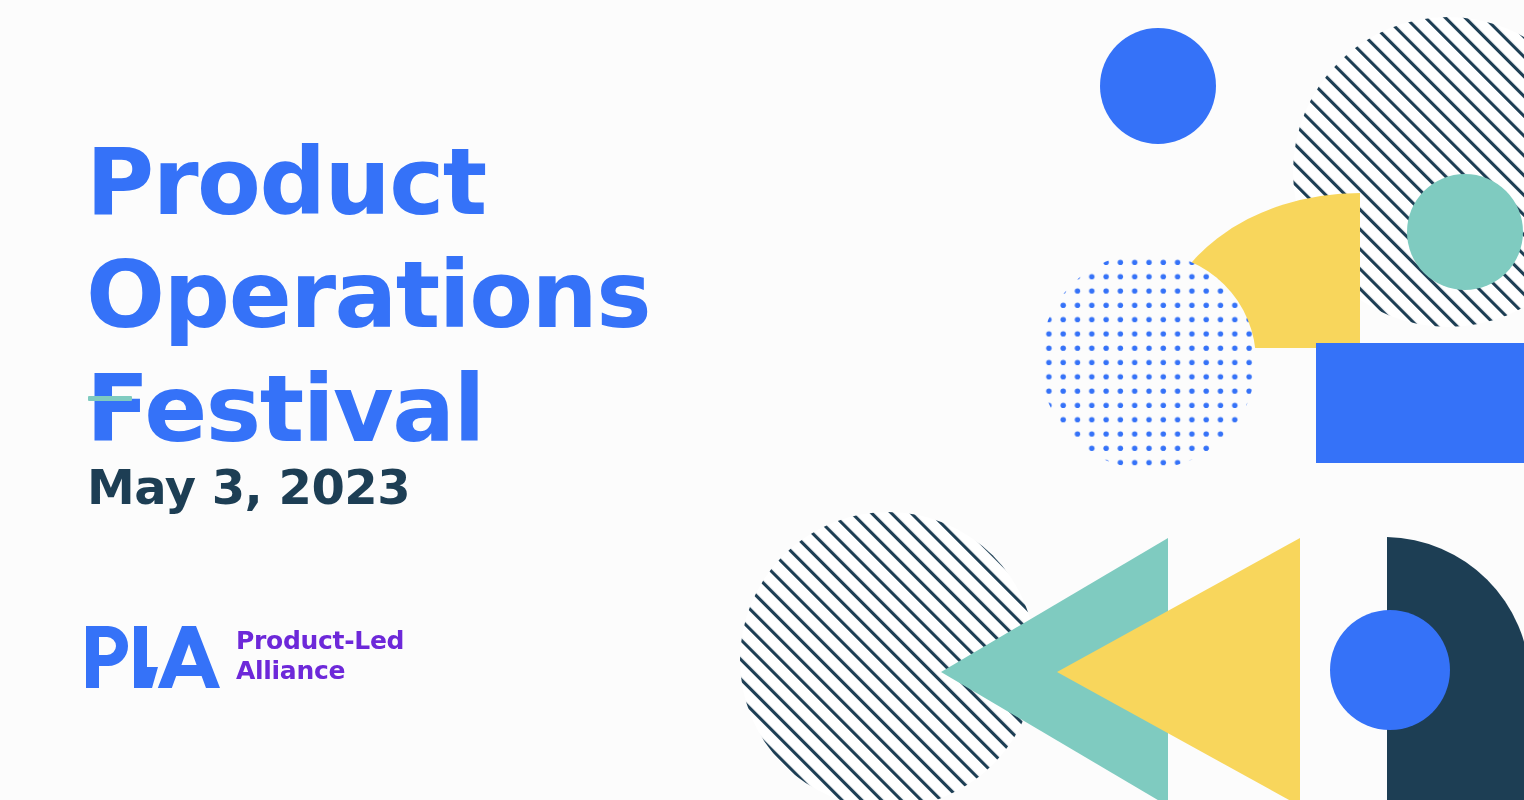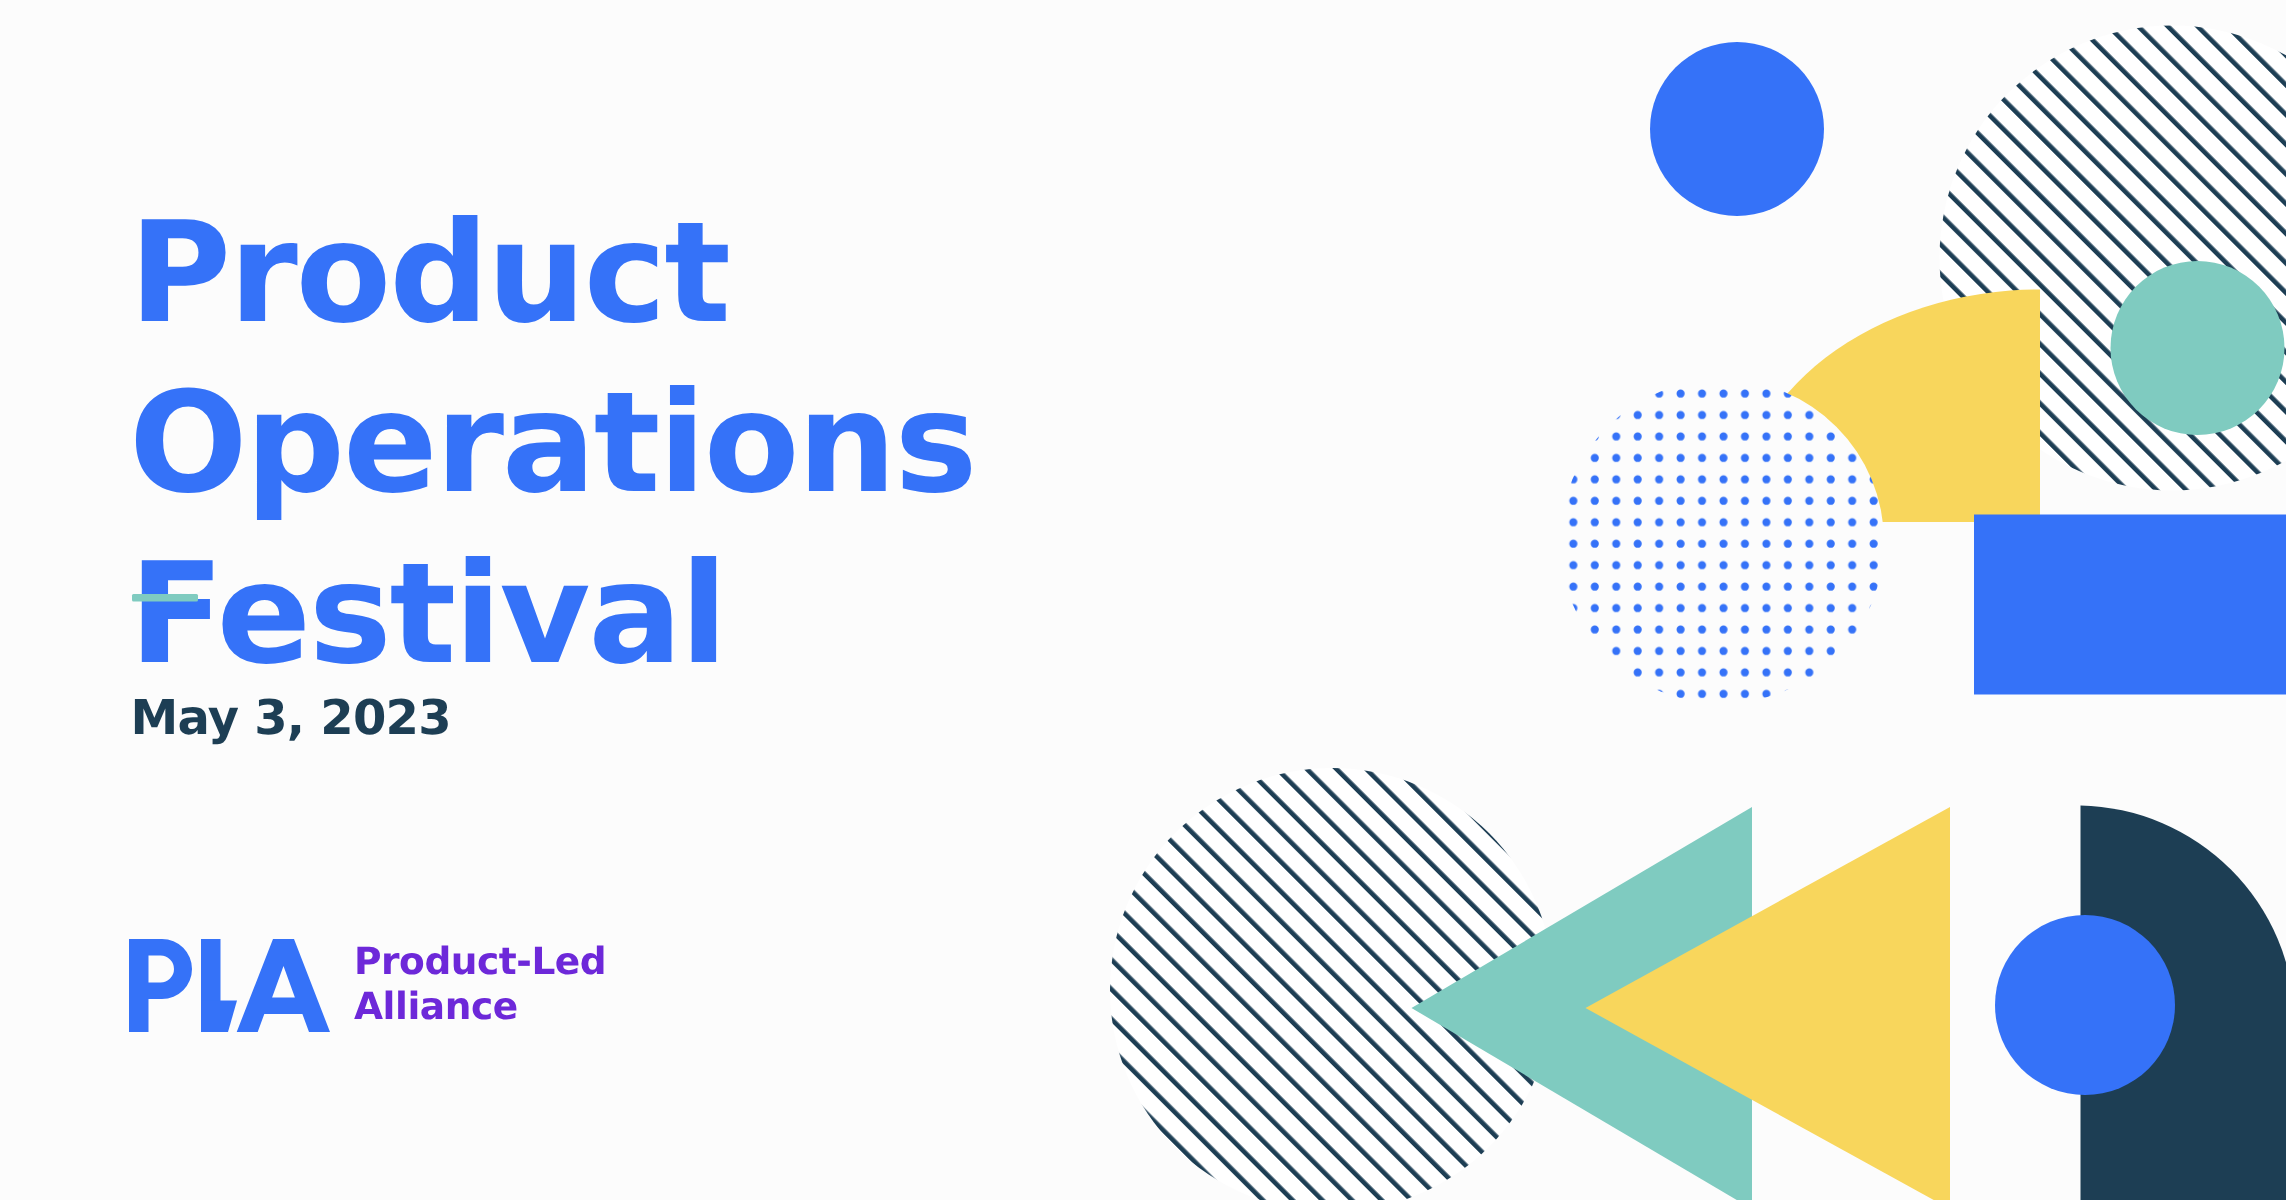--- a/index.html
+++ b/index.html
@@ -68,21 +68,21 @@
     border-radius: 1px;
   }
 
   .event-date {
     position: absolute;
     left: 87px;
     top: 461px;
     margin: 0;
     font-family: "DejaVu Sans", sans-serif;
     font-weight: 700;
-    font-size: 32px;
+    font-size: 48px;
     line-height: 1.1;
     letter-spacing: -0.5px;
     color: #1d3e54;
   }
 
   
   .logo-lockup {
     position: absolute;
     left: 86px;
     top: 622px;

